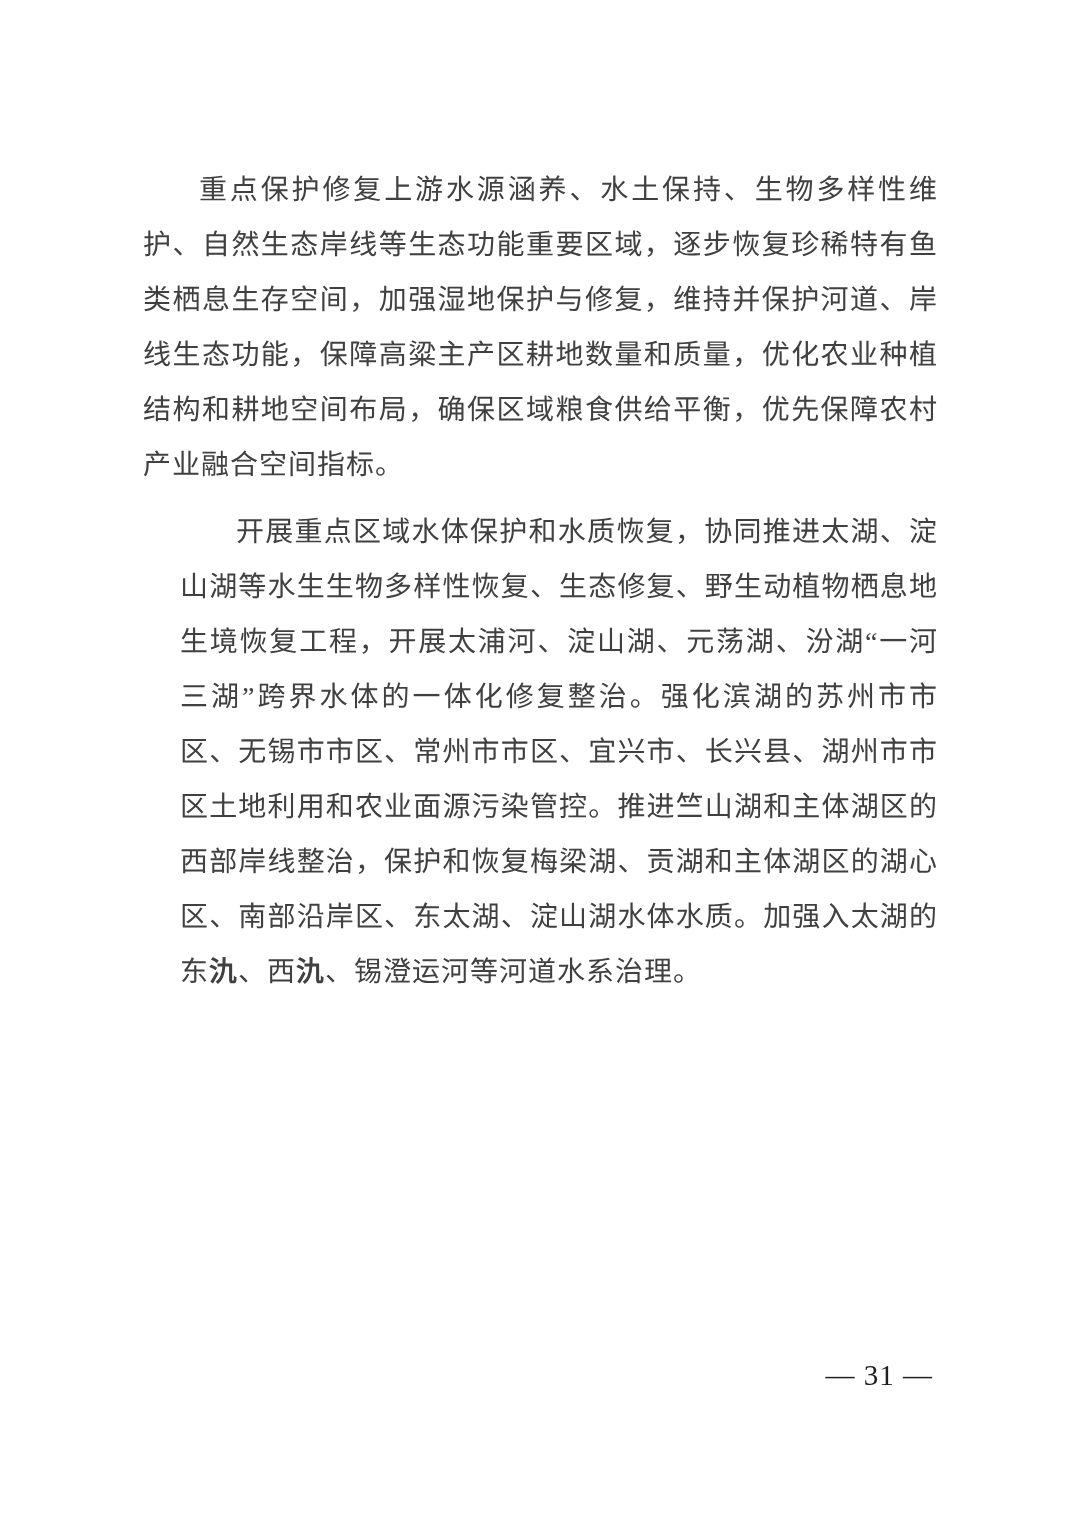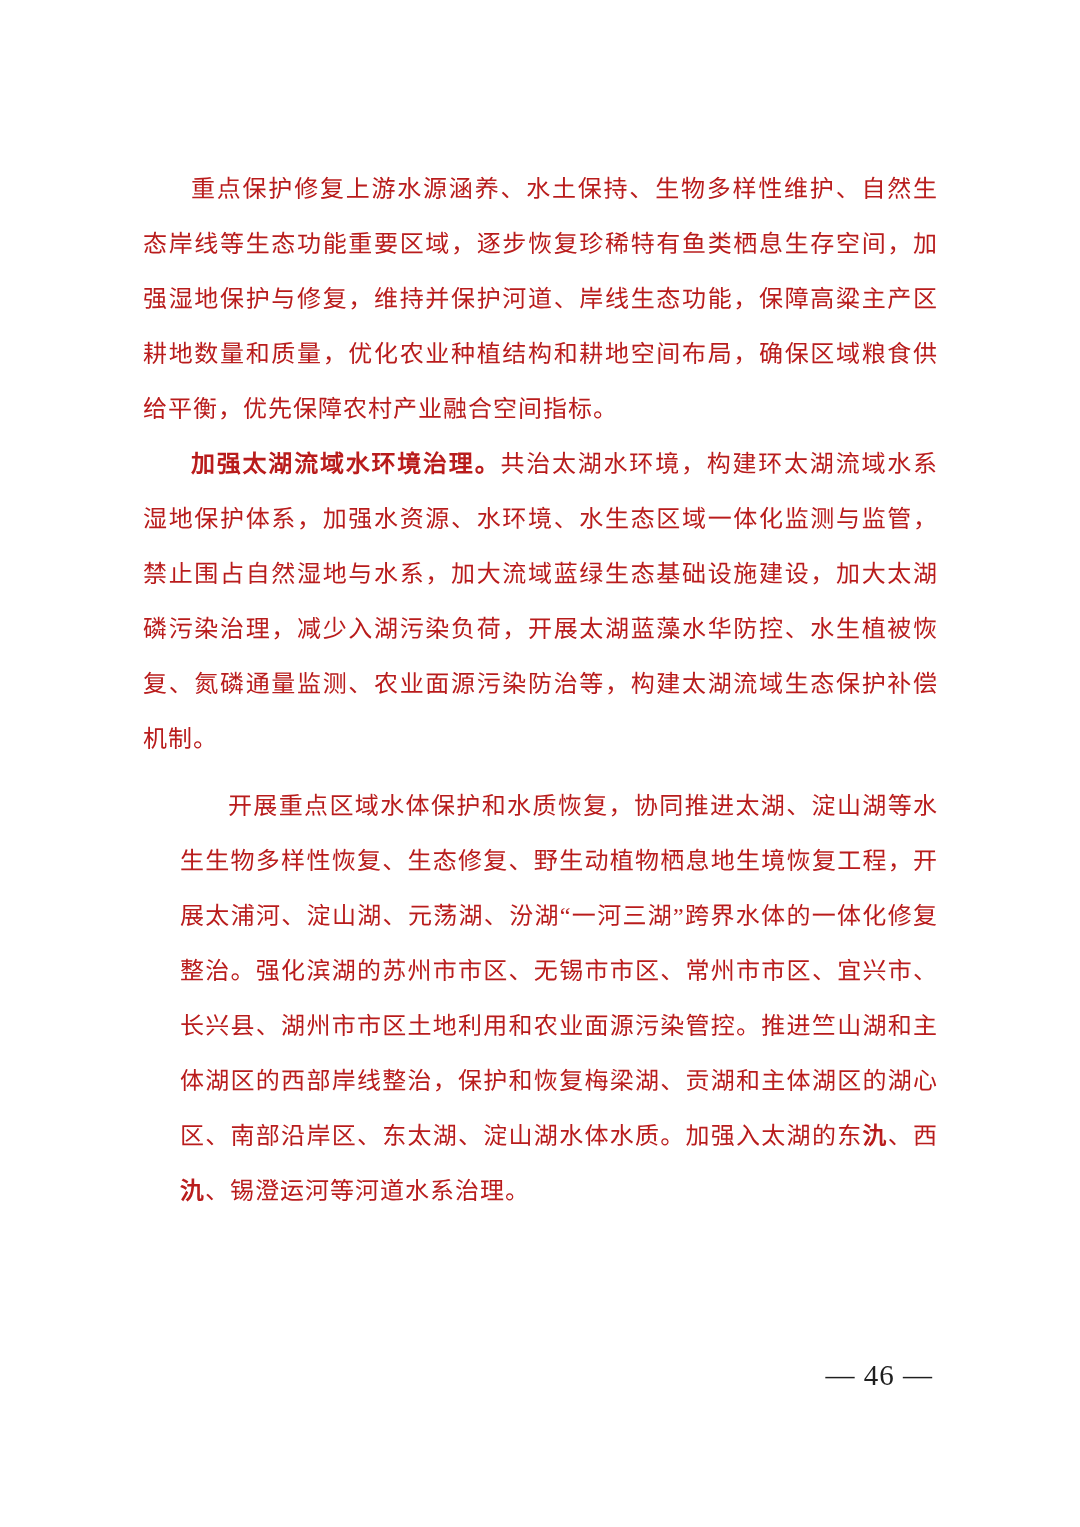--- a/index.html
+++ b/index.html
@@ -14,23 +14,23 @@
     width: 1080px;
     height: 1527px;
     background: #ffffff;
     overflow: hidden;
   }
   .text-block {
     position: absolute;
     left: 143px;
     top: 162px;
     width: 795px;
-    font-size: 24px;
+    font-size: 28px;
     line-height: 55px;
-    color: #b91c1c;
+    color: #404040;
     text-align: justify;
     text-justify: inter-character;
     letter-spacing: 1px;
   }
   .para {
     text-indent: 2em;
     margin: 0;
   }
   .para-spaced {
     margin-top: 12px;
@@ -58,23 +58,22 @@
 </style>
 </head>
 <body>
 
 <div class="page">
 
   <main class="text-block">
 
     <p class="para"><span>重点保护修复上游水源涵养、水土保持、生物多样性维护、自然生态岸线等生态功能重要区域，逐步恢复珍稀特有鱼类栖息生存空间，加强湿地保护与修复，维持并保护河道、岸线生态功能，保障高粱主产区耕地数量和质量，优化农业种植结构和耕地空间布局，确保区域粮食供给平衡，优先保障农村产业融合空间指标。</span></p>
 
-    <p class="para"><span class="bold-lead">加强太湖流域水环境治理。</span><span>共治太湖水环境，构建环太湖流域水系湿地保护体系，加强水资源、水环境、水生态区域一体化监测与监管，禁止围占自然湿地与水系，加大流域蓝绿生态基础设施建设，加大太湖磷污染治理，减少入湖污染负荷，开展太湖蓝藻水华防控、水生植被恢复、氮磷通量监测、农业面源污染防治等，构建太湖流域生态保护补偿机制。</span></p>
 
     <p class="para para-spaced"><span>开展重点区域水体保护和水质恢复，协同推进太湖、淀山湖等水生生物多样性恢复、生态修复、野生动植物栖息地生境恢复工程，开展太浦河、淀山湖、元荡湖、汾湖“一河三湖”跨界水体的一体化修复整治。强化滨湖的苏州市市区、无锡市市区、常州市市区、宜兴市、长兴县、湖州市市区土地利用和农业面源污染管控。推进竺山湖和主体湖区的西部岸线整治，保护和恢复梅梁湖、贡湖和主体湖区的湖心区、南部沿岸区、东太湖、淀山湖水体水质。加强入太湖的东</span><span class="hei-char">氿</span><span>、西</span><span class="hei-char">氿</span><span>、锡澄运河等河道水系治理。</span></p>
 
   </main>
 
   <footer class="page-footer">
-    <span class="page-number">— 46 —</span>
+    <span class="page-number">— 31 —</span>
   </footer>
 
 </div>
 
 </body></html>

